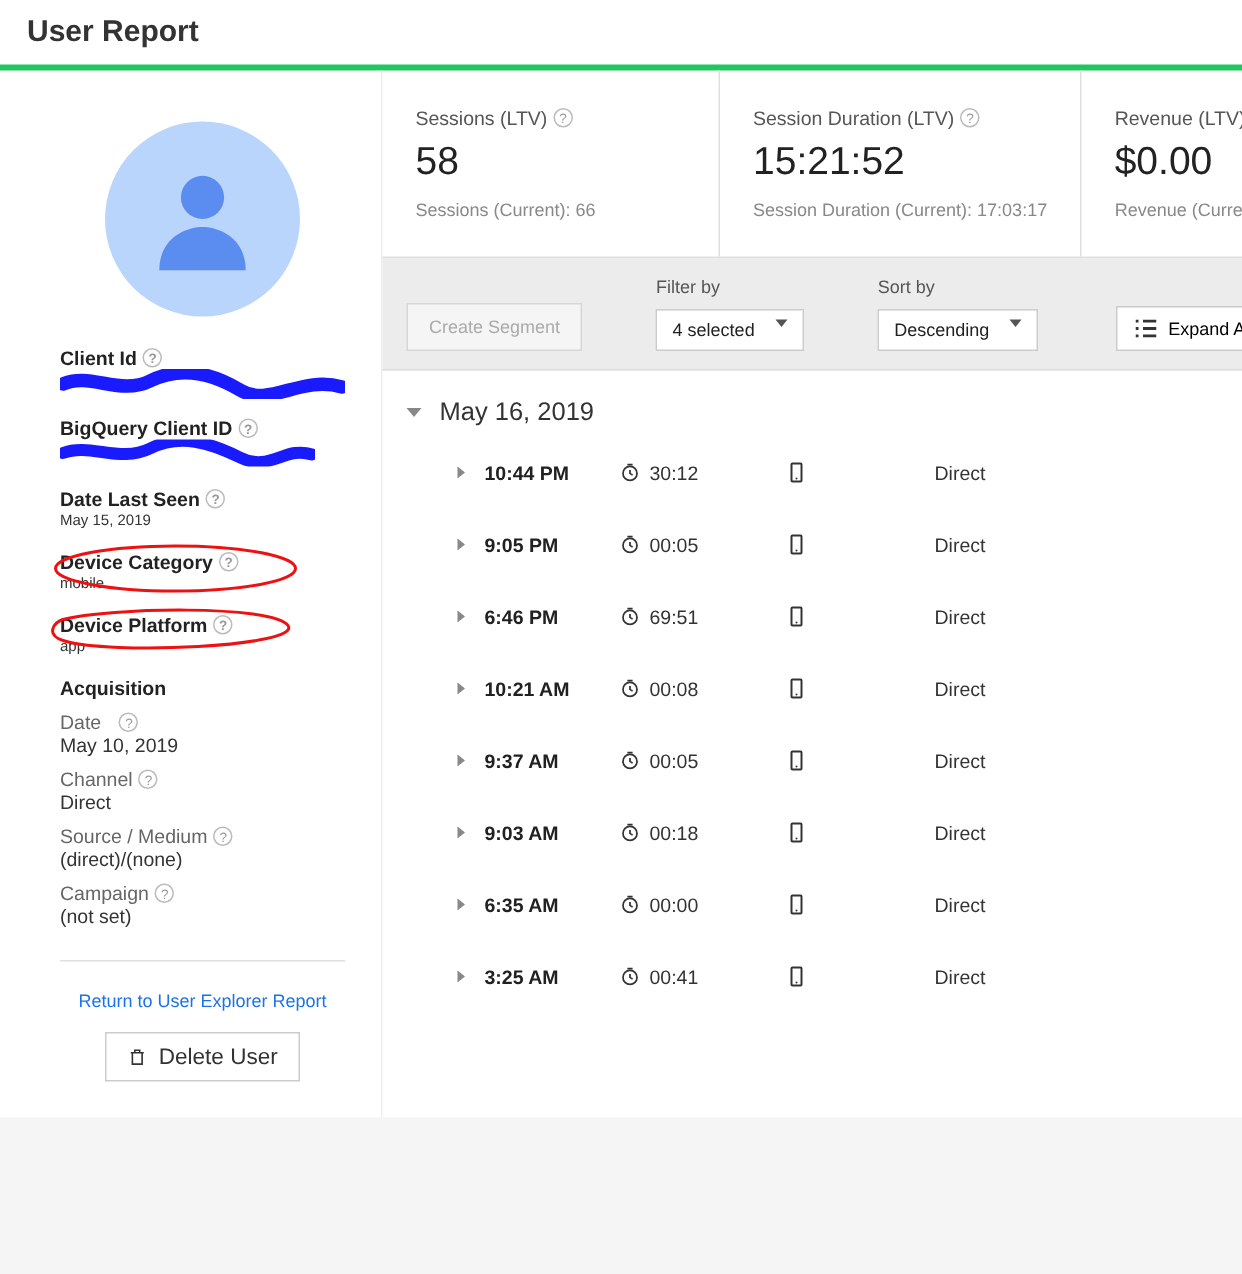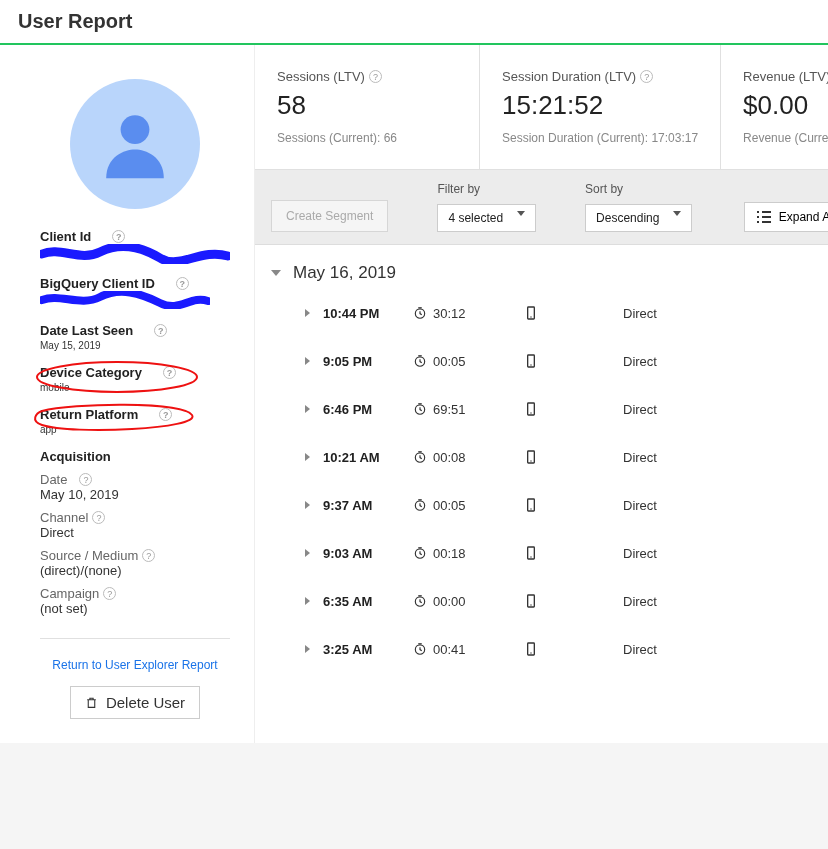--- a/index.html
+++ b/index.html
@@ -1,26 +1,26 @@
 <!DOCTYPE html>
 <html><head>
 <meta charset="utf-8">
 <style>
   * { box-sizing: border-box; }
   html, body { margin:0; padding:0; font-family: "Helvetica Neue", Arial, sans-serif; font-size:13px; color:#212121; background:#f5f5f5; }
   .page { width:828px; background:#fff; }
-  .header { padding:10px 18px 10px 18px; border-bottom:2px solid #22c55e; }
+  .header { padding:10px 18px 10px 18px; border-bottom:4px solid #22c55e; }
   .header h1 { font-size:20px; font-weight:600; margin:0; color:#333; }
   .content { display:flex; }
   .sidebar { width:284px; padding:24px 24px 24px 40px; border-right:1px solid #eee; }
   .avatar-wrap { display:flex; justify-content:center; padding:10px 0 20px 0; }
   .avatar { width:130px; height:130px; border-radius:50%; background:#b9d5fb; display:flex; align-items:center; justify-content:center; }
   .avatar svg { width:90px; height:90px; }
   .field { margin-bottom:14px; }
-  .field-label { font-size:13px; font-weight:700; color:#222; display:flex; align-items:center; gap:21px; }
+  .field-label { font-size:13px; font-weight:700; color:#222; display:flex; align-items:center; gap:4px; }
   .field-value { font-size:10px; color:#333; margin-top:2px; }
   .help { width:13px; height:13px; border-radius:50%; border:1px solid #bbb; display:inline-flex; align-items:center; justify-content:center; font-size:9px; color:#999; }
   .scribble { height:18px; position:relative; }
   .scribble::before { content:""; position:absolute; inset:0; }
   .circle-annot { position:relative; }
   .sub-label { font-size:13px; font-weight:700; color:#666; display:flex; align-items:center; gap:4px; margin-top:8px;}
   .sub-value { font-size:13px; color:#333; }
   .return-link { text-align:center; margin:22px 0 14px 0; border-top:1px solid #e0e0e0; padding-top:18px; }
   .return-link a { color:#1a73e8; font-size:12px; text-decoration:none; }
   .delete-wrap { text-align:center; }
@@ -113,21 +113,21 @@
             <span class="help">?</span>
           </div>
         <div class="field-value">mobile</div>
       </div>
 
       <div class="field circle-annot">
         <svg class="redcircle" width="170" height="36" style="top:-6px; left:-8px;" viewBox="0 0 170 36">
             <path d="M10 10 C40 2, 150 0, 160 14 C170 28, 40 34, 10 24 C-2 20, 4 12, 10 10 Z" stroke="#e11" stroke-width="2" fill="none"></path>
           </svg>
         <div class="field-label">
-            <span>Return Platform</span>
+            <span>Device Platform</span>
             <span class="help">?</span>
           </div>
         <div class="field-value">app</div>
       </div>
 
       <div class="field">
         <div class="field-label">Acquisition</div>
         <div class="sub-label" style="font-weight:400; color:#666;gap:12px;">
             <span>Date</span>
             <span class="help">?</span>

